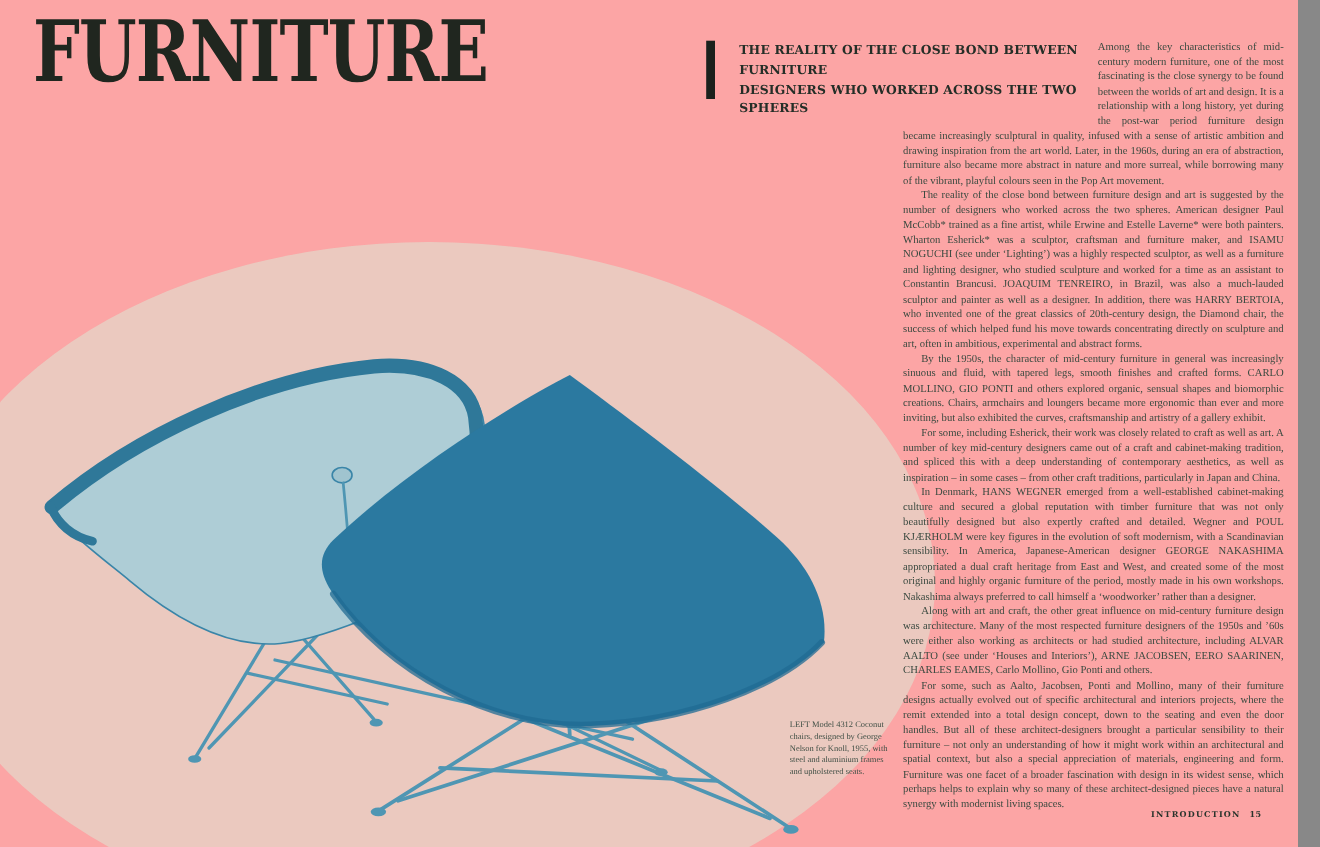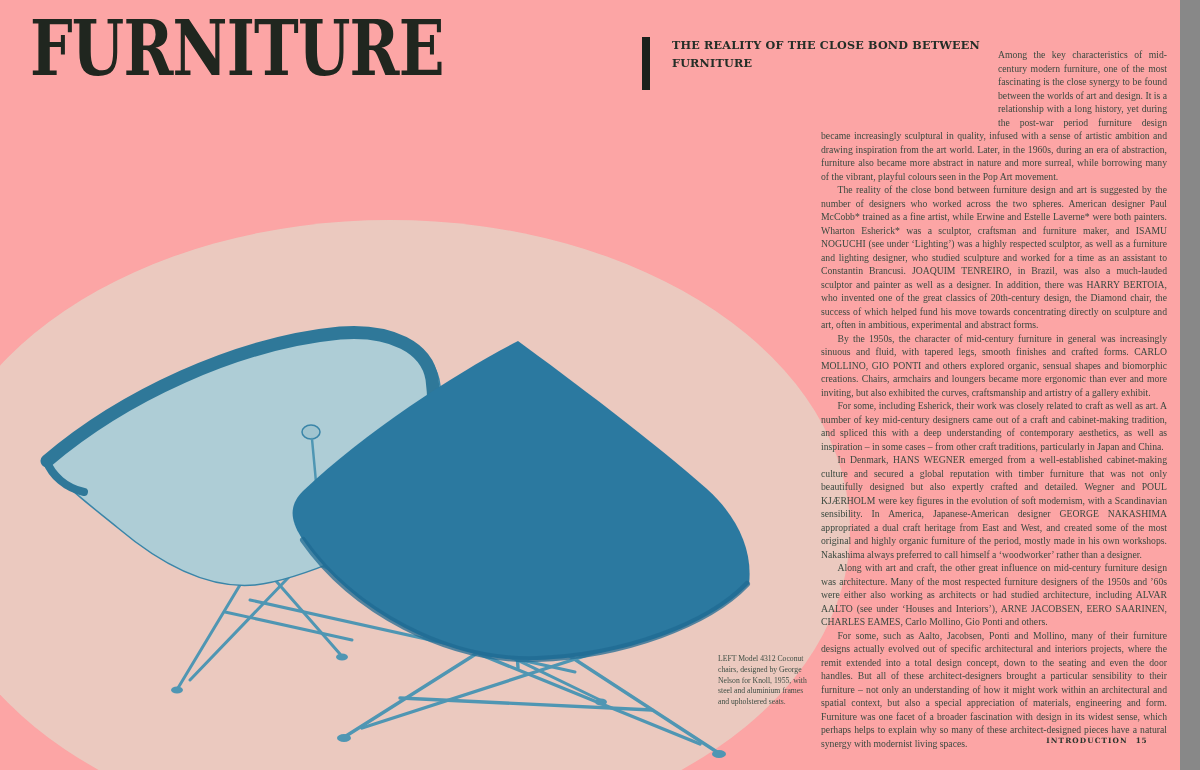--- a/index.html
+++ b/index.html
@@ -30,21 +30,21 @@
   }
   .standfirst .lines{
     font-family:"DejaVu Serif", serif;
     font-weight:bold;
     font-size:11.2px;line-height:17.8px;
     letter-spacing:0.2px;
     color:#242e27;
     width:330px;
   }
   .bodycol{
-    position:absolute;left:821px;top:48px;width:346px;
+    position:absolute;left:821px;top:36px;width:346px;
     font-size:9.7px;line-height:13.5px;
     text-align:justify;
     color:#3b4a40;
   }
   .bodycol .spacer{
     float:left;width:177px;height:70px;
   }
   .bodycol p{margin:0;text-indent:1.7em;}
   .bodycol p.first{text-indent:0;}
   .caption{
@@ -132,20 +132,21 @@
       <path fill="none" stroke-width="6" stroke-linecap="round" opacity="0.75" d="M303 540 C352 610, 446 662, 537 659 C624 656, 709 624, 747 584" stroke="#206b93"></path>
     </g>
   </svg>
 
   <div class="headline">FURNITURE</div>
 
   <div class="standfirst">
     <div class="bar"></div>
     <div class="lines">
       <div>THE REALITY OF THE CLOSE BOND BETWEEN FURNITURE</div>
+      <div>DESIGNERS WHO WORKED ACROSS THE TWO SPHERES</div>
     </div>
   </div>
 
   <div class="bodycol">
     <div class="spacer"></div>
     <p class="first">Among the key characteristics of mid-century modern furniture, one of the most fascinating is the close synergy to be found between the worlds of art and design. It is a relationship with a long history, yet during the post-war period furniture design became increasingly sculptural in quality, infused with a sense of artistic ambition and drawing inspiration from the art world. Later, in the 1960s, during an era of abstraction, furniture also became more abstract in nature and more surreal, while borrowing many of the vibrant, playful colours seen in the Pop Art movement.</p>
     <p>The reality of the close bond between furniture design and art is suggested by the number of designers who worked across the two spheres. American designer Paul McCobb* trained as a fine artist, while Erwine and Estelle Laverne* were both painters. Wharton Esherick* was a sculptor, craftsman and furniture maker, and ISAMU NOGUCHI (see under ‘Lighting’) was a highly respected sculptor, as well as a furniture and lighting designer, who studied sculpture and worked for a time as an assistant to Constantin Brancusi. JOAQUIM TENREIRO, in Brazil, was also a much-lauded sculptor and painter as well as a designer. In addition, there was HARRY BERTOIA, who invented one of the great classics of 20th-century design, the Diamond chair, the success of which helped fund his move towards concentrating directly on sculpture and art, often in ambitious, experimental and abstract forms.</p>
     <p>By the 1950s, the character of mid-century furniture in general was increasingly sinuous and fluid, with tapered legs, smooth finishes and crafted forms. CARLO MOLLINO, GIO PONTI and others explored organic, sensual shapes and biomorphic creations. Chairs, armchairs and loungers became more ergonomic than ever and more inviting, but also exhibited the curves, craftsmanship and artistry of a gallery exhibit.</p>
     <p>For some, including Esherick, their work was closely related to craft as well as art. A number of key mid-century designers came out of a craft and cabinet-making tradition, and spliced this with a deep understanding of contemporary aesthetics, as well as inspiration – in some cases – from other craft traditions, particularly in Japan and China.</p>
     <p>In Denmark, HANS WEGNER emerged from a well-established cabinet-making culture and secured a global reputation with timber furniture that was not only beautifully designed but also expertly crafted and detailed. Wegner and POUL KJÆRHOLM were key figures in the evolution of soft modernism, with a Scandinavian sensibility. In America, Japanese-American designer GEORGE NAKASHIMA appropriated a dual craft heritage from East and West, and created some of the most original and highly organic furniture of the period, mostly made in his own workshops. Nakashima always preferred to call himself a ‘woodworker’ rather than a designer.</p>

